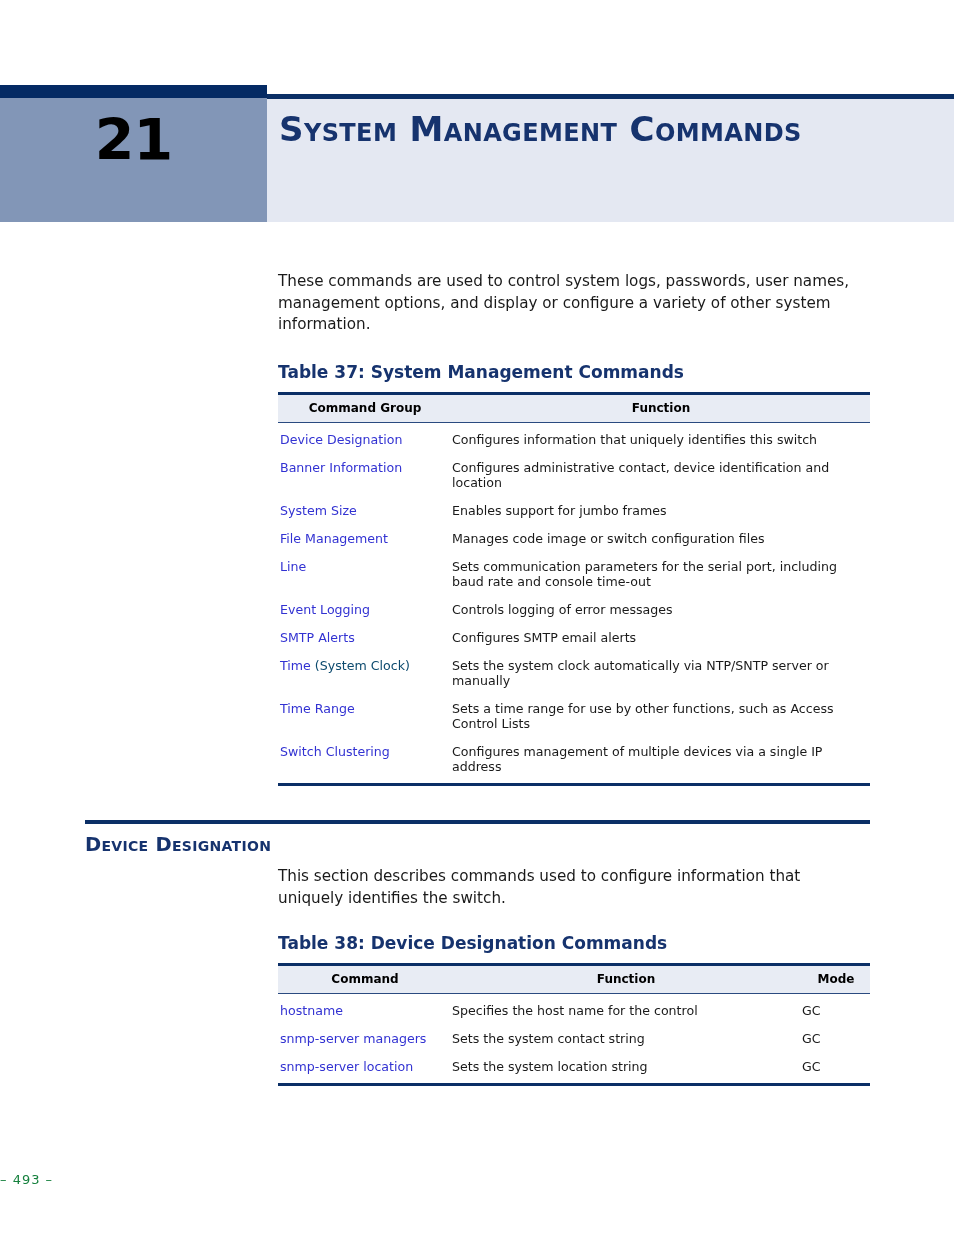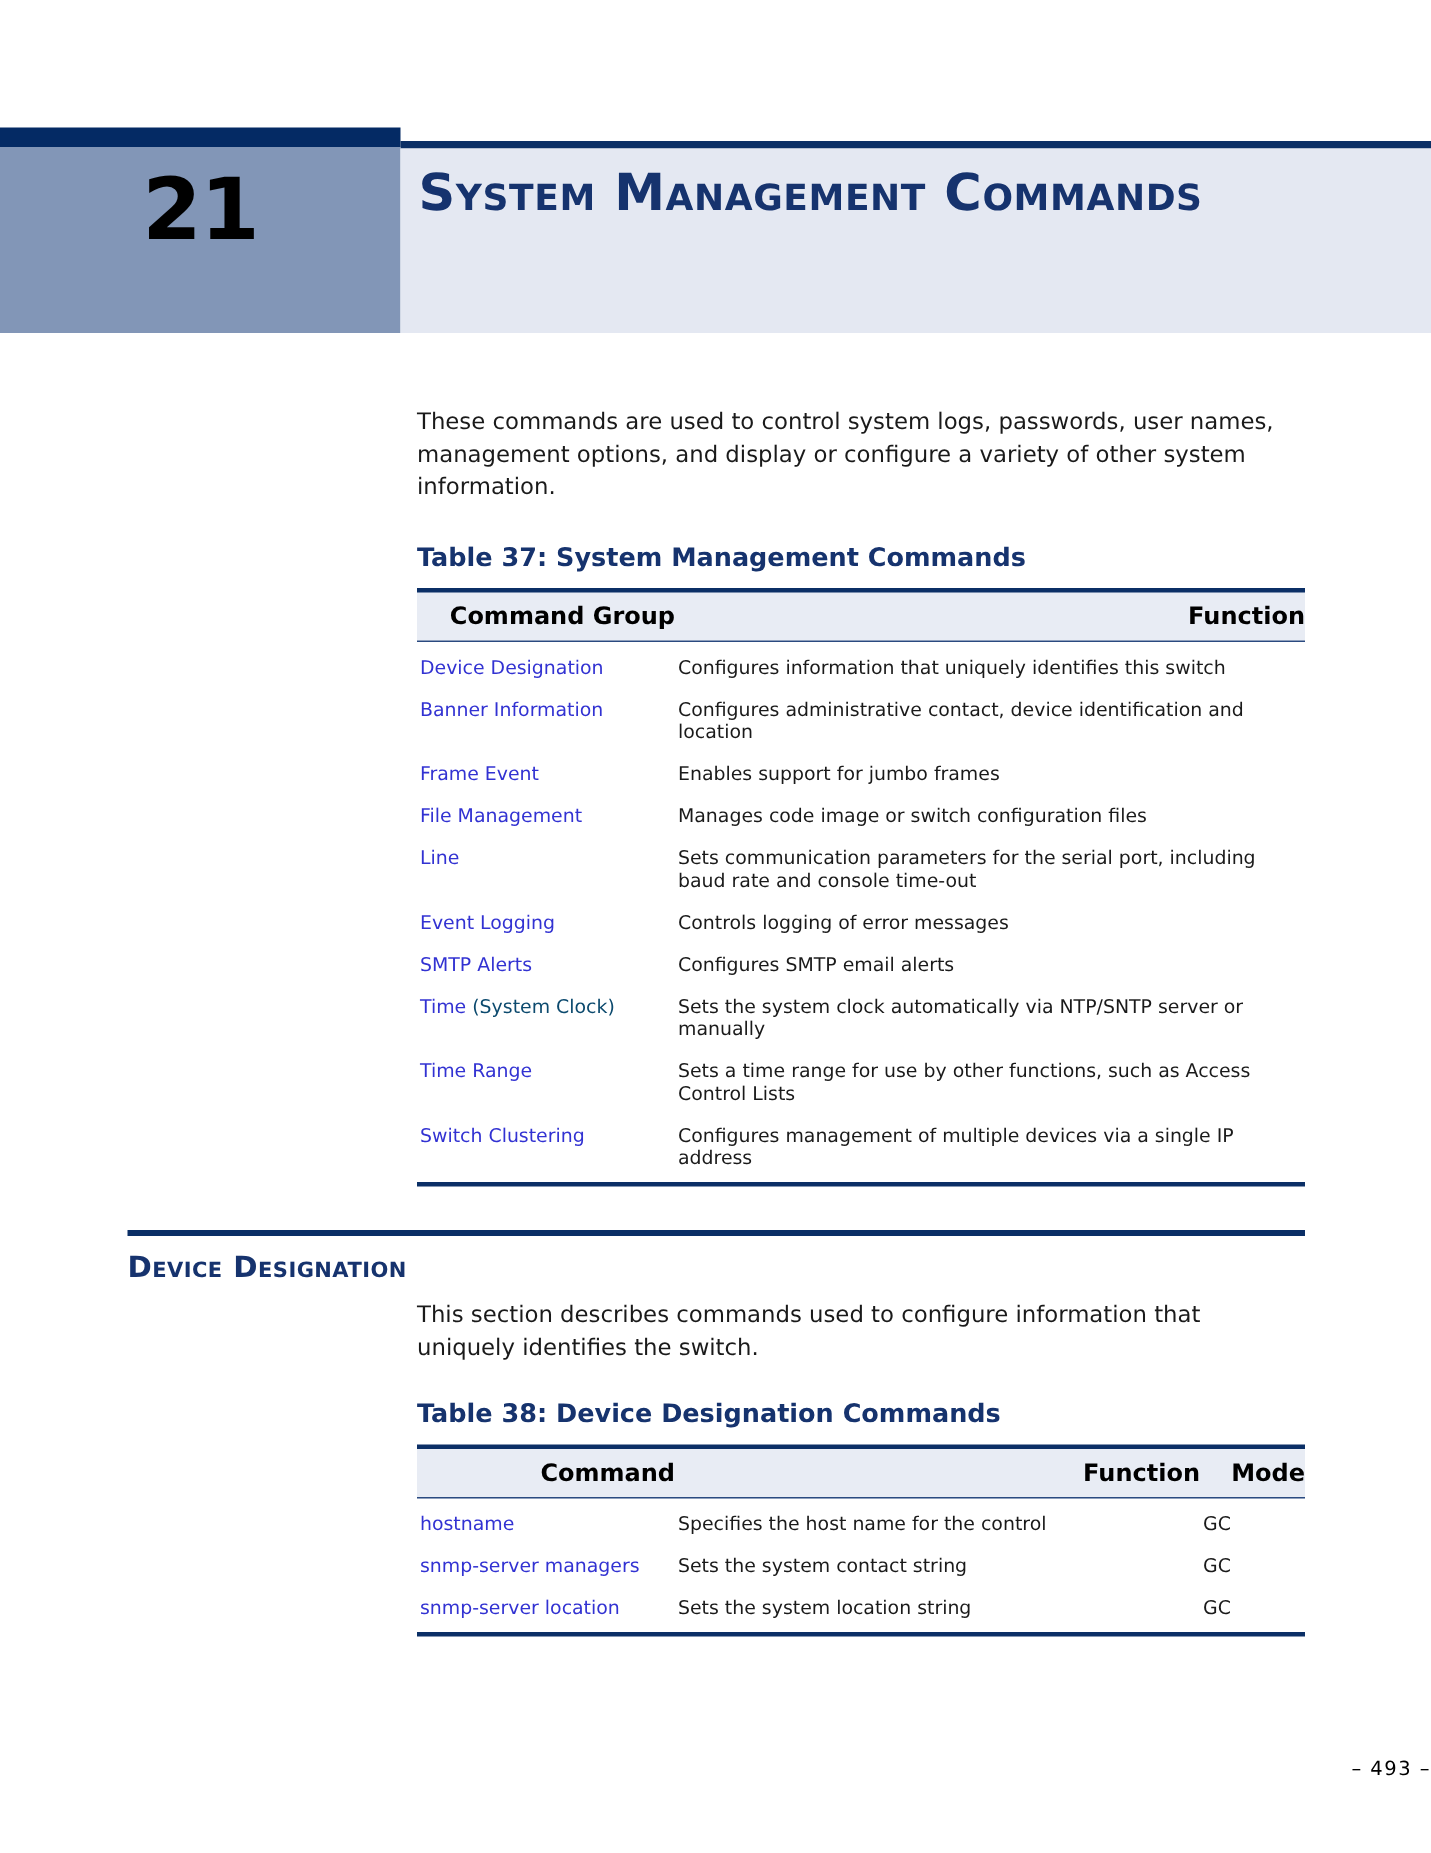--- a/index.html
+++ b/index.html
@@ -106,24 +106,24 @@
   
   .doc-table {
     border-collapse: collapse;
     width: 592px;
     table-layout: fixed;
   }
   .doc-table thead th {
     background: #e8ecf4;
     border-top: 3px solid #0b2f66;
     border-bottom: 1.5px solid #2a4a80;
-    font-size: 16px;
+    font-size: 12px;
     font-weight: bold;
     color: #000000;
-    text-align: right;
+    text-align: center;
     padding: 6px 0 7px 2px;
   }
   .doc-table tbody td {
     font-size: 12.6px;
     line-height: 15px;
     color: #1a1a1a;
     vertical-align: top;
     padding: 9px 0 4px 2px;
   }
   .doc-table tbody tr:last-child td {
@@ -160,23 +160,23 @@
     letter-spacing: 0.3px;
     white-space: nowrap;
   }
 
   
   .page-footer {
     position: absolute;
     left: 0;
     top: 1172px;
     width: 954px;
-    text-align: right;
+    text-align: left;
     font-size: 13px;
-    color: #000000;
+    color: #15803d;
     letter-spacing: 1px;
   }
 </style>
 </head>
 <body>
 
 <div class="chapter-header">
   <div class="hdr-topbar-left"></div>
   <div class="hdr-topbar-right"></div>
   <div class="hdr-number-block">
@@ -211,21 +211,21 @@
     <tbody>
         <tr>
           <td><span class="xref">Device Designation</span></td>
           <td>Configures information that uniquely identifies this switch</td>
         </tr>
         <tr>
           <td><span class="xref">Banner Information</span></td>
           <td>Configures administrative contact, device identification and location</td>
         </tr>
         <tr>
-          <td><span class="xref">Frame Event</span></td>
+          <td><span class="xref">System Size</span></td>
           <td>Enables support for jumbo frames</td>
         </tr>
         <tr>
           <td><span class="xref">File Management</span></td>
           <td>Manages code image or switch configuration files</td>
         </tr>
         <tr>
           <td><span class="xref">Line</span></td>
           <td>Sets communication parameters for the serial port, including baud rate and console time-out</td>
         </tr>

